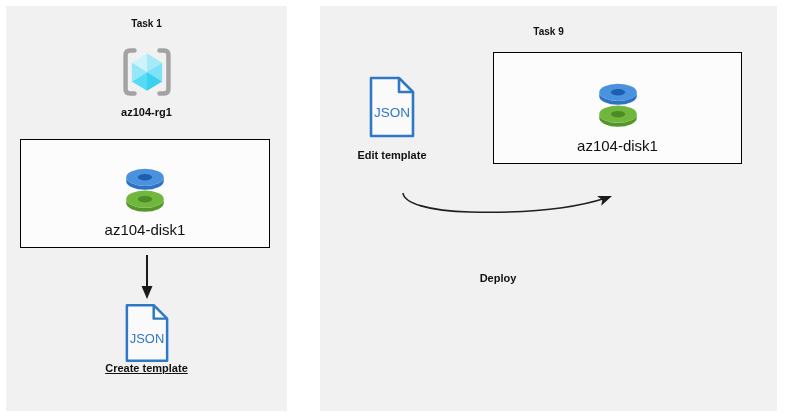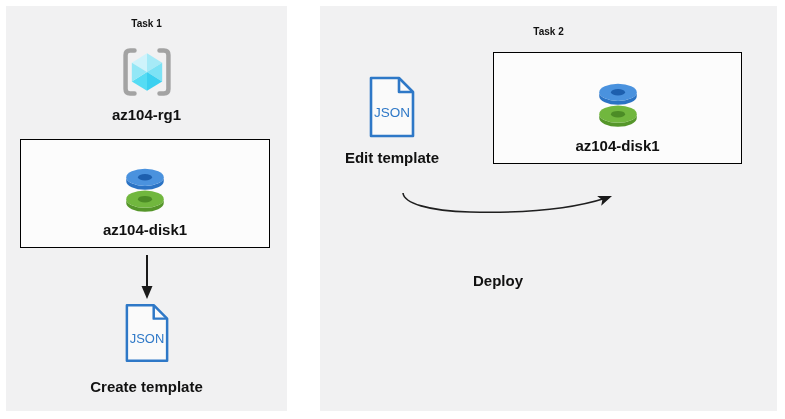--- a/index.html
+++ b/index.html
@@ -1,25 +1,25 @@
 <!DOCTYPE html>
 <html><head>
 <meta charset="utf-8">
 <style>
   html,body{margin:0;padding:0;background:#ffffff;font-family:"Liberation Sans",sans-serif;}
   .canvas{position:relative;width:785px;height:419px;background:#ffffff;overflow:hidden;}
   .panel{position:absolute;top:6px;height:405px;background:#f1f1f2;}
   .panel-left{left:6px;width:281px;}
   .panel-right{left:320px;width:457px;}
   .title{position:absolute;left:0;width:100%;text-align:center;font-size:10px;font-weight:700;color:#111;}
-  .lbl{position:absolute;text-align:center;font-size:15px;font-weight:700;color:#111;white-space:nowrap;}
+  .lbl{position:absolute;text-align:center;font-size:11px;font-weight:700;color:#111;white-space:nowrap;}
   .icon-wrap{position:absolute;line-height:0;}
   .center-x{left:50%;transform:translateX(-50%);}
   .node-box{position:absolute;background:#fcfcfc;border:1.5px solid #000;}
-  .box-lbl{position:absolute;left:0;width:100%;text-align:center;font-size:15px;font-weight:700;color:#111;}
+  .box-lbl{position:absolute;left:0;width:100%;text-align:center;font-size:15px;font-weight:400;color:#111;}
   svg text{font-family:"Liberation Sans",sans-serif;}
 </style>
 </head>
 <body>
 
 <div class="canvas">
 
   <section class="panel panel-left">
 
     <div class="title" style="top:12px;">Task 1</div>
@@ -61,26 +61,26 @@
     </div>
 
     <div class="icon-wrap center-x" style="top:296px;">
       <svg width="46" height="62" viewBox="0 0 48 64">
         <path d="M3 3 H31 L45 17 V61 H3 Z" fill="#fafafa" stroke="#2e78c7" stroke-width="2.6" stroke-linejoin="round"></path>
         <path d="M31 3 V17 H45" fill="none" stroke="#2e78c7" stroke-width="2.6" stroke-linejoin="round"></path>
         <text x="24" y="42" text-anchor="middle" font-size="13.5" fill="#2e78c7">JSON</text>
       </svg>
     </div>
 
-    <div class="lbl center-x" style="top:372px;">Create template</div>
+    <div class="lbl center-x" style="top:356px;text-decoration:underline;">Create template</div>
   </section>
 
   <section class="panel panel-right">
 
-    <div class="title" style="top:20px;">Task 2</div>
+    <div class="title" style="top:20px;">Task 9</div>
 
     <div class="icon-wrap" style="left:48px;top:69px;">
       <svg width="48" height="64" viewBox="0 0 48 64">
         <path d="M3 3 H31 L45 17 V61 H3 Z" fill="#fafafa" stroke="#2e78c7" stroke-width="2.6" stroke-linejoin="round"></path>
         <path d="M31 3 V17 H45" fill="none" stroke="#2e78c7" stroke-width="2.6" stroke-linejoin="round"></path>
         <text x="24" y="42" text-anchor="middle" font-size="13.5" fill="#2e78c7">JSON</text>
       </svg>
     </div>
 
     <div class="lbl" style="left:2px;top:143px;width:140px;text-align:center;">Edit template</div>

